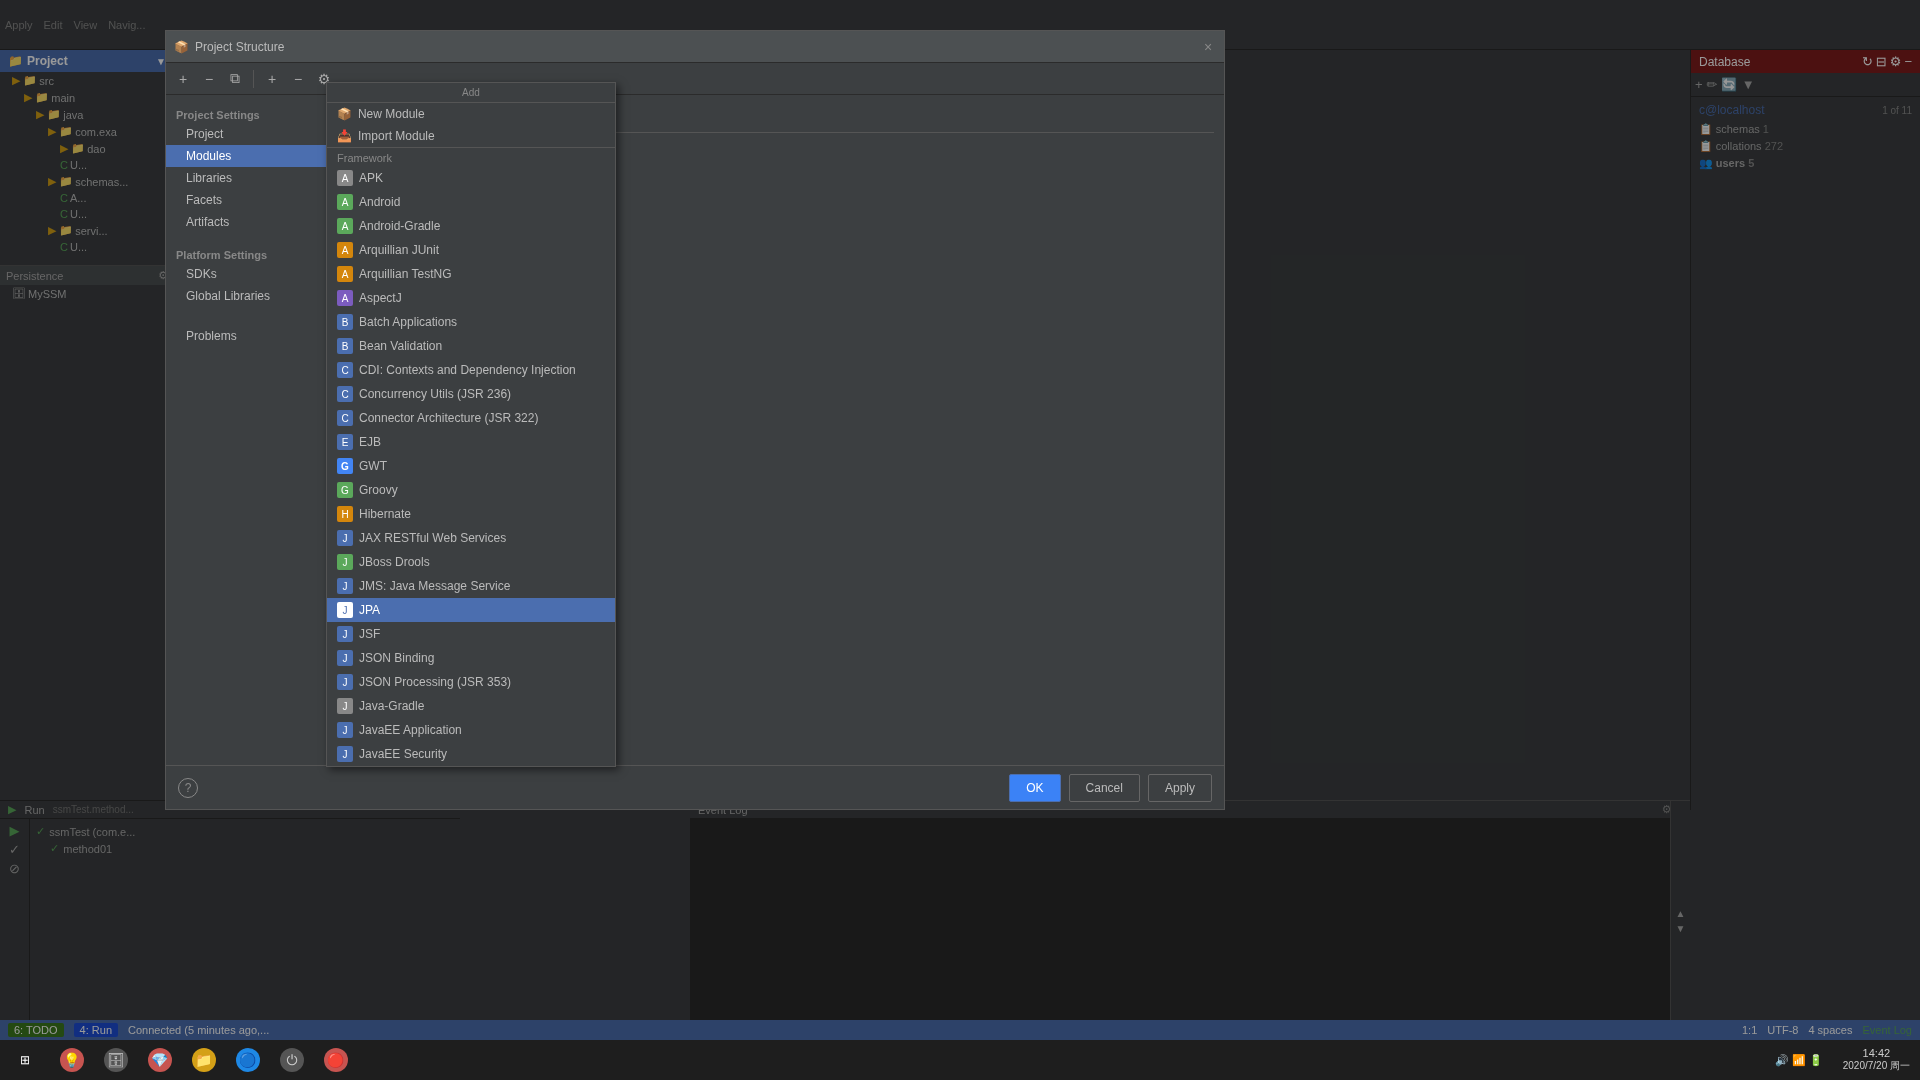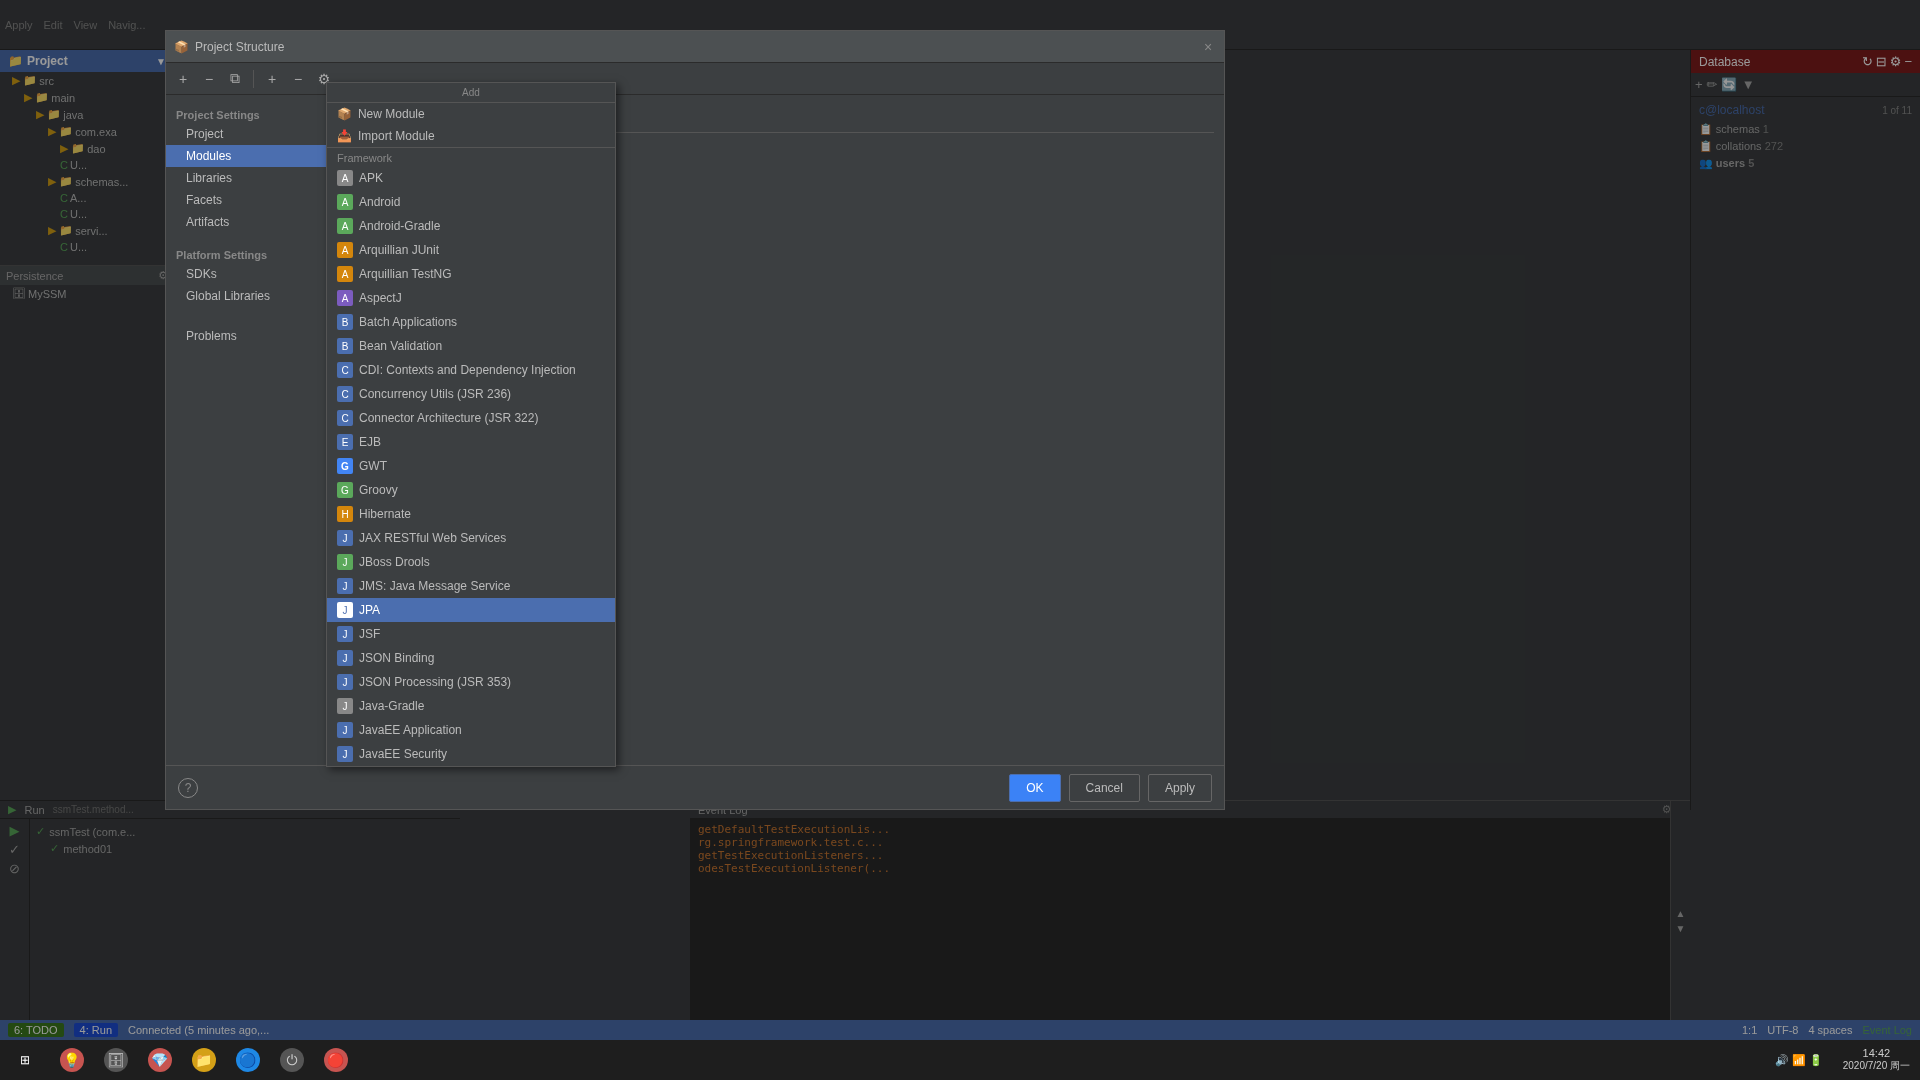--- a/index.html
+++ b/index.html
@@ -600,26 +600,20 @@
   </div>
 </div>
 
 <div class="bottom-log-panel">
   <div class="log-panel-header">
     <span>Event Log</span>
     <div style="display:flex; gap:4px;">
       <span style="color:#888; cursor:pointer;">⚙</span>
       <span style="color:#888; cursor:pointer;">−</span>
     </div>
-  </div>
-  <div class="log-content">
-    <div>getDefaultTestExecutionLis...</div>
-    <div>rg.springframework.test.c...</div>
-    <div>getTestExecutionListeners...</div>
-    <div>odesTestExecutionListener(...</div>
   </div>
   <div style="position:absolute; right:0; bottom:0; width:20px; height:100%; display:flex; flex-direction:column; align-items:center; justify-content:center; gap:4px; background:#3c3f41; border-left:1px solid #555;">
     <span style="color:#aaa; font-size:10px;">▲</span>
     <span style="color:#aaa; font-size:10px;">▼</span>
   </div>
 </div>
 
 <div class="status-bar">
   <span style="background:#3c7a1e; padding:1px 6px; border-radius:2px; cursor:pointer;">6: TODO</span>
   <span style="background:#1d4ed8; padding:1px 6px; border-radius:2px; cursor:pointer;">4: Run</span>

